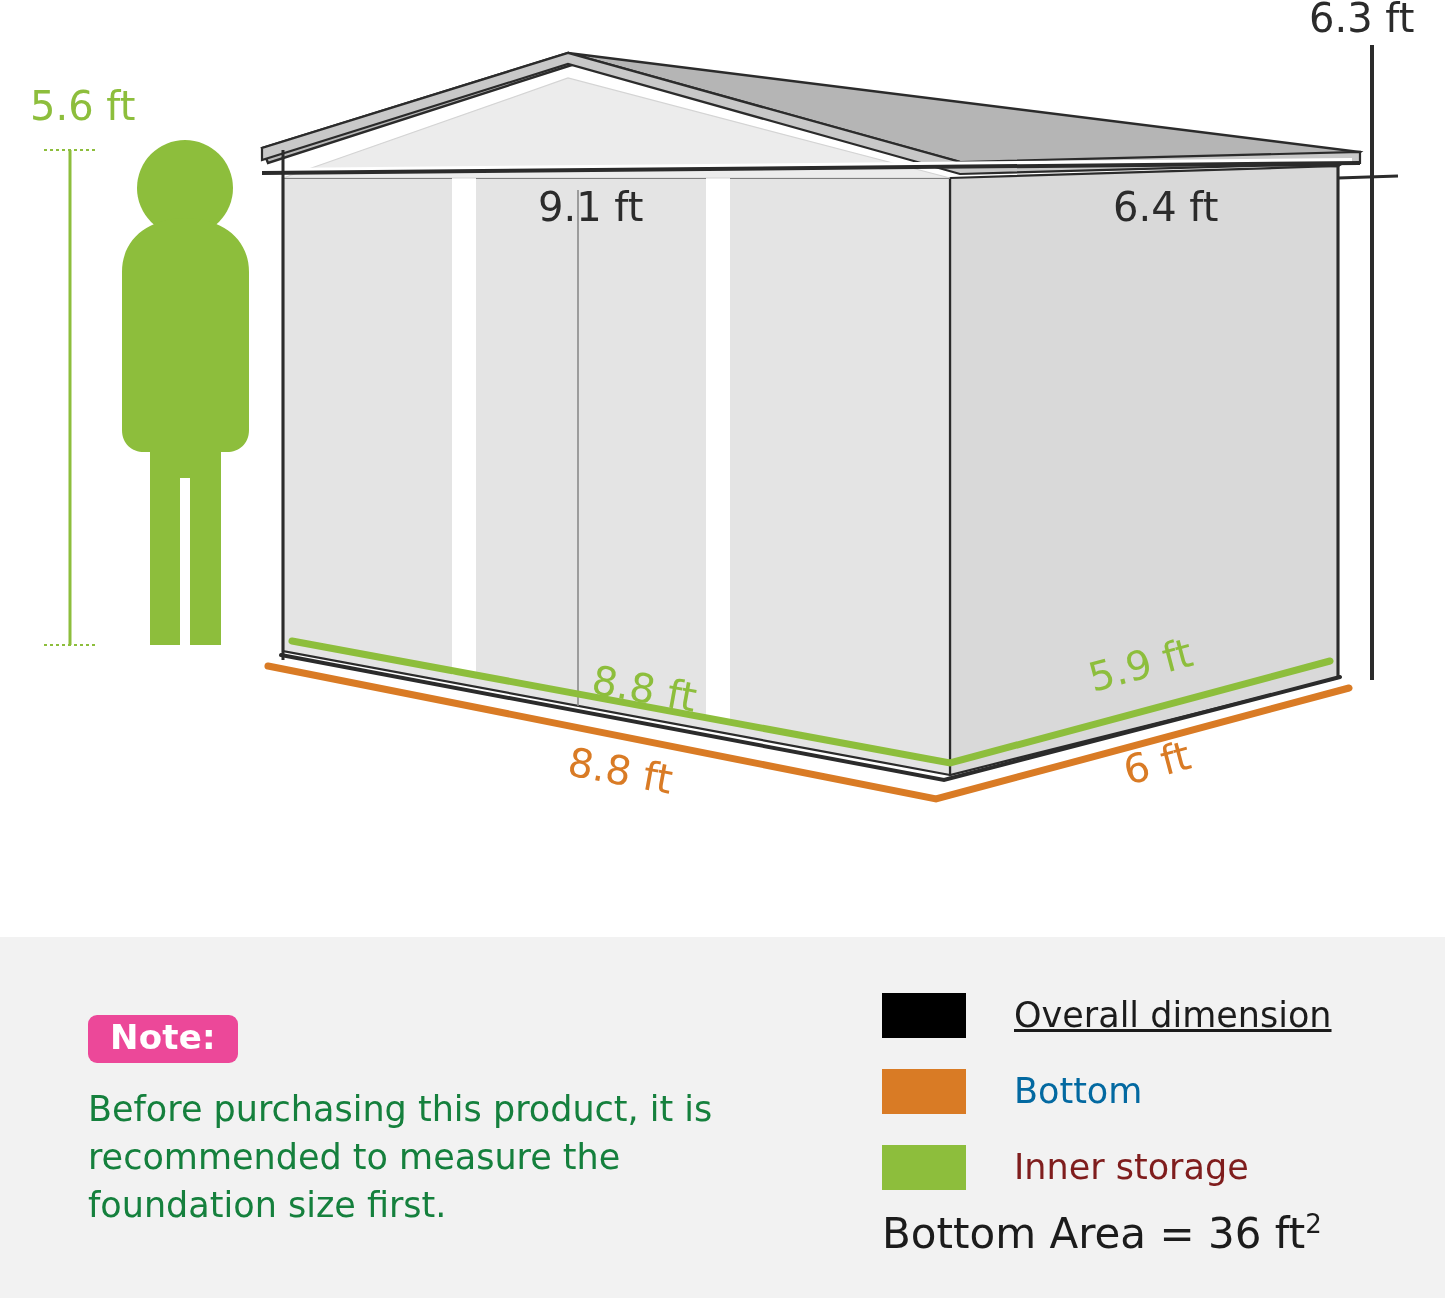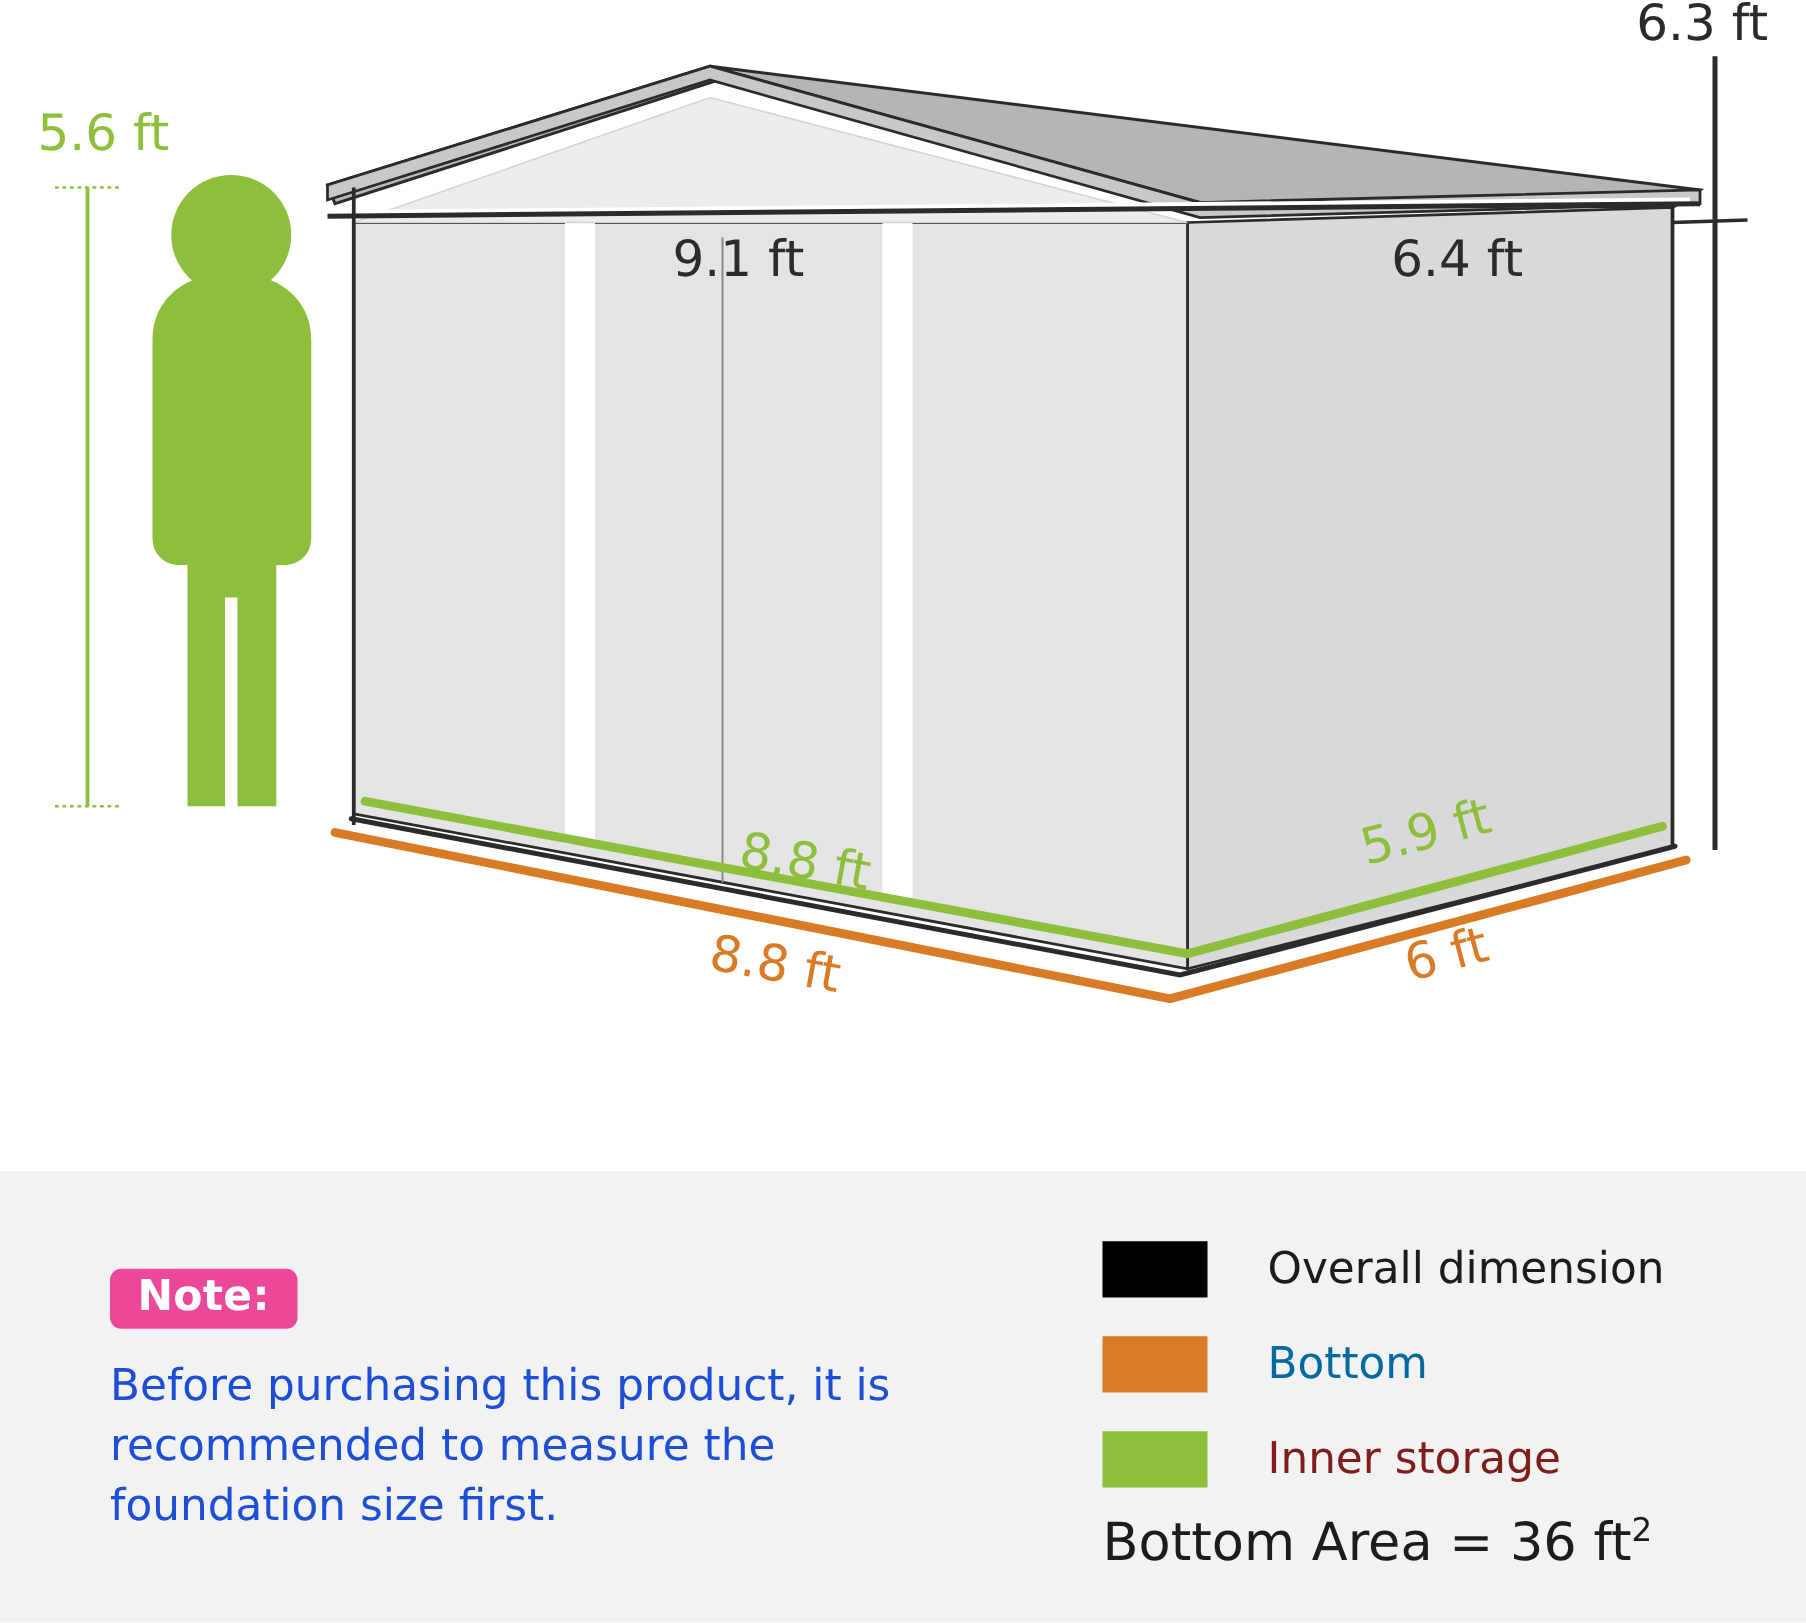--- a/index.html
+++ b/index.html
@@ -60,21 +60,21 @@
     font-weight: bold;
     padding: 5px 22px 7px 22px;
     border-radius: 9px;
     line-height: 1.05;
     letter-spacing: 0.2px;
   }
   #note-text {
     margin-top: 22px;
     font-size: 35px;
     line-height: 1.38;
-    color: #1d4ed8;
+    color: #15803d;
     font-weight: 400;
     max-width: 670px;
   }
 
   #legend-block {
     position: absolute;
     left: 882px;
     top: 40px;
     width: 520px;
   }
@@ -90,21 +90,21 @@
   }
   .legend-label {
     margin-left: 48px;
     font-size: 35px;
     line-height: 1;
     white-space: nowrap;
   }
   .sw-overall { background: #000000; }
   .sw-bottom  { background: #d97b25; }
   .sw-inner   { background: #8dbe3c; }
-  .lb-overall { color: #1c1c1c; }
+  .lb-overall { color: #1c1c1c; text-decoration: underline; }
   .lb-bottom  { color: #0369a1; }
   .lb-inner   { color: #7f1d1d; }
 
   #area-text {
     position: absolute;
     left: 882px;
     top: 272px;
     font-size: 42px;
     color: #1c1c1c;
     white-space: nowrap;

